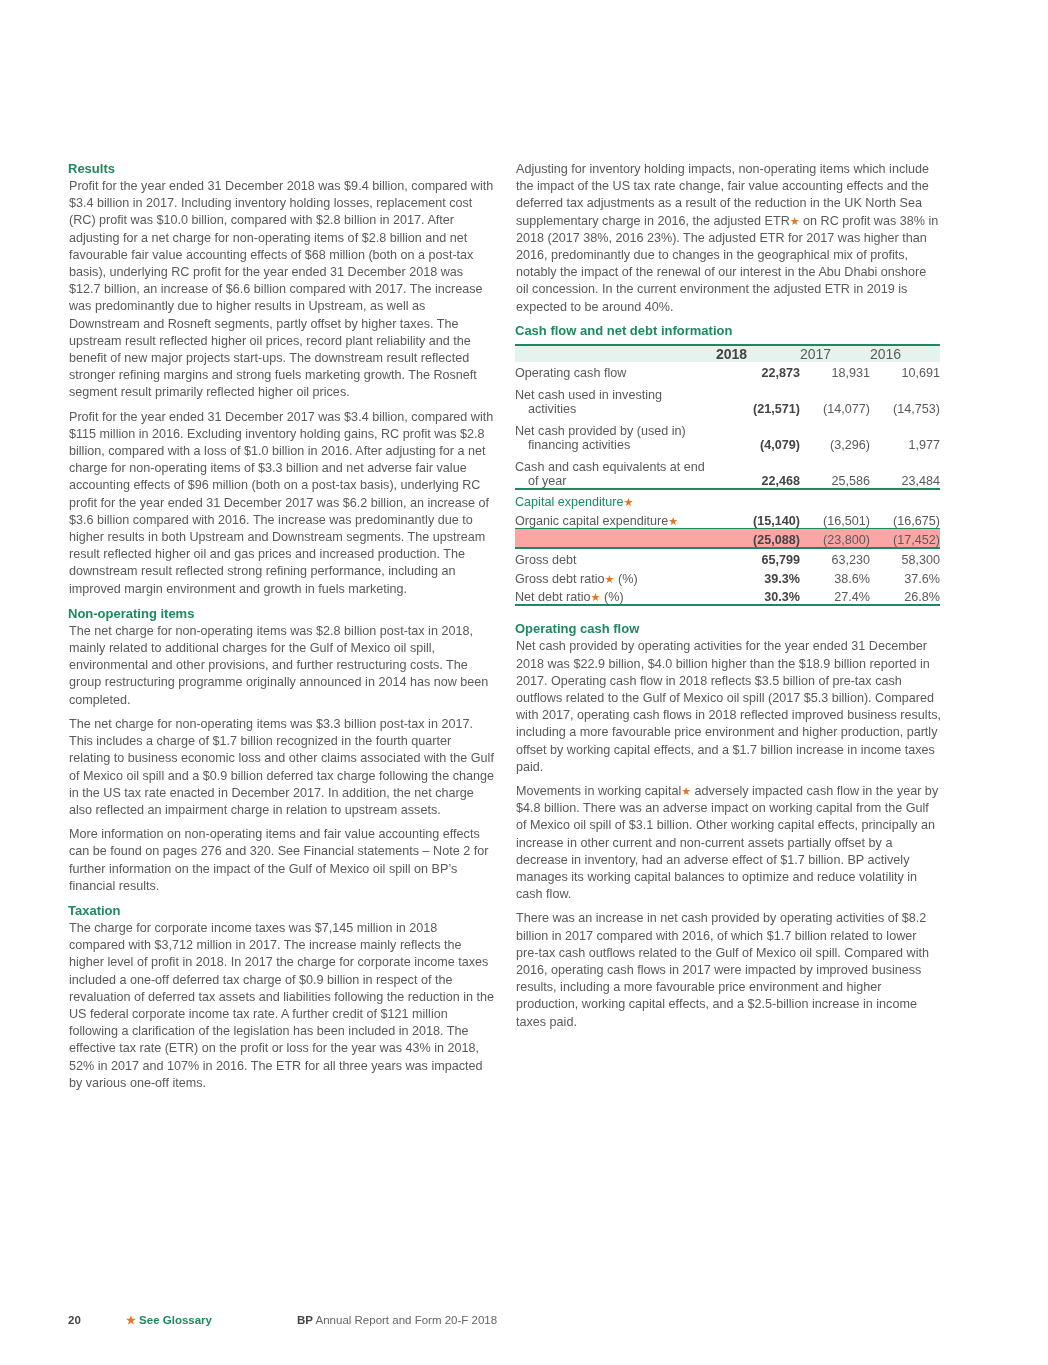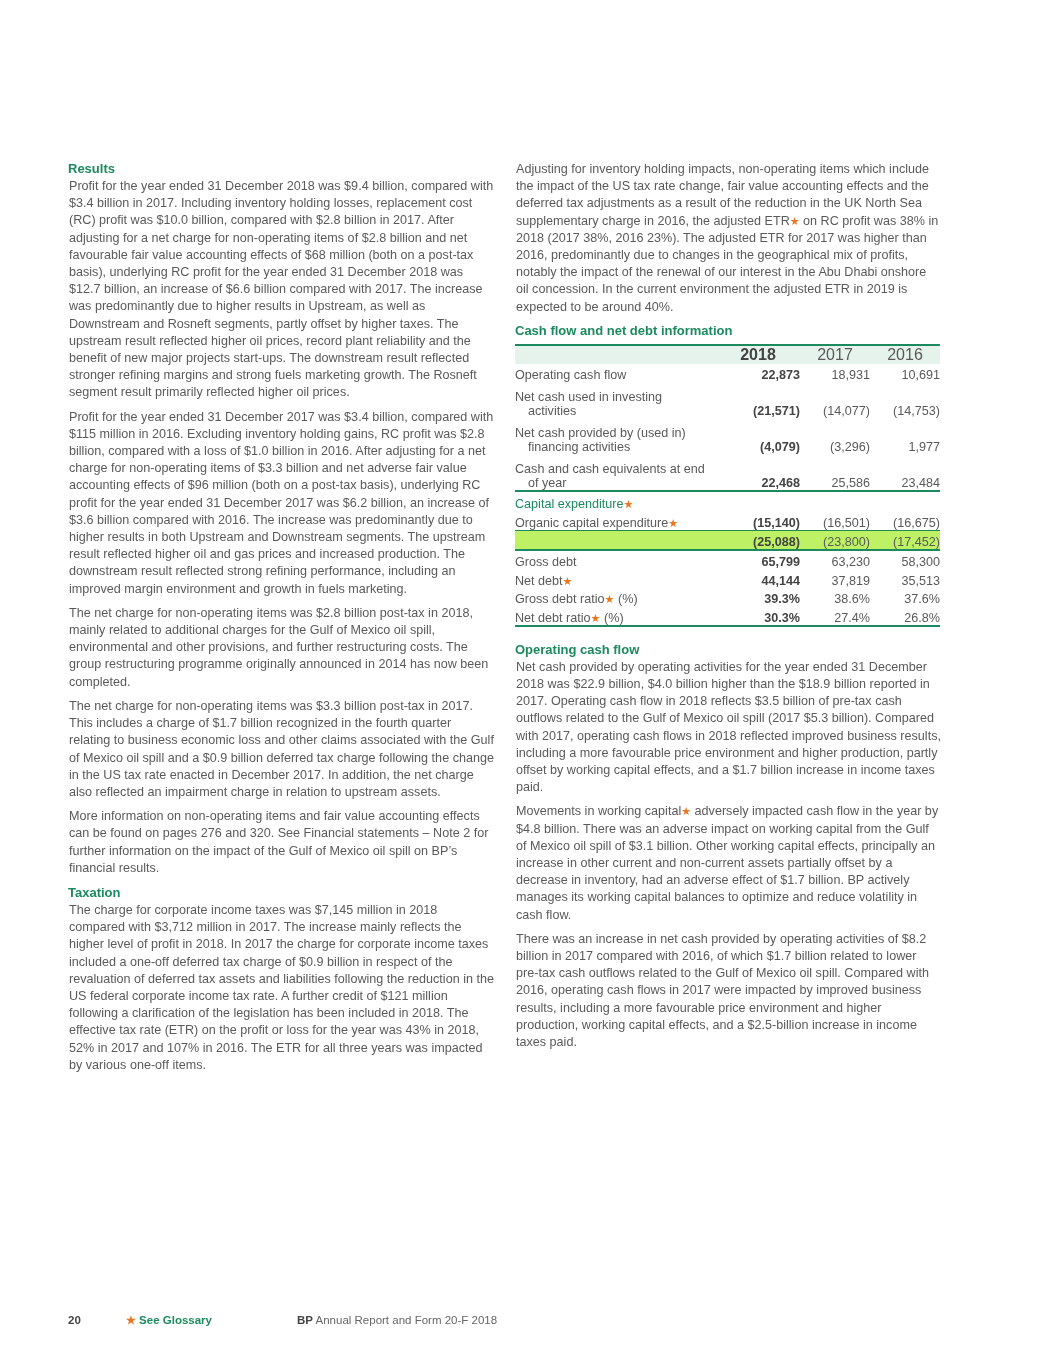--- a/index.html
+++ b/index.html
@@ -19,46 +19,47 @@
     p + p { margin-top: 7px; }
     .gap-heading { margin-top: 7px; }
     .star { color: #e87722; font-size: 11px; }
 
     
     .table-block { margin-top: 6px; }
     table { border-collapse: collapse; width: 425px; font-size: 12.6px; color: #5a5a5a; }
     td { padding: 0; vertical-align: bottom; }
     .t-top { border-top: 2px solid #1c8a5e; }
     .unit-row td { font-size: 10px; text-align: right; height: 14px; color: #666; }
-    .hdr-row td { background: #e6f2ec; border-top: 2px solid #1c8a5e; font-size: 16px; height: 14px; text-align: center; }
+    .hdr-row td { background: #e6f2ec; border-top: 2px solid #1c8a5e; font-size: 14px; height: 14px; text-align: left; }
     .hdr-row td.y18 { font-weight: bold; color: #444; }
     .num { text-align: right; width: 70px; }
     .num.c18 { width: 84px; font-weight: bold; color: #444; }
     .lbl { text-align: left; }
     .r1 td { height: 18.5px; }
     .r2 td { height: 36px; }
     .indent { padding-left: 13px; display: block; }
     .bottom-rule td { border-bottom: 2px solid #1c8a5e; }
     .subhead td { color: #1c8a5e; height: 19px; border-top: 2px solid #1c8a5e; }
-    .total-row td { background: #bef264; border-top: 1px solid #1c8a5e; border-bottom: 2px solid #1c8a5e; height: 18px; }
+    .total-row td { background: #fca5a5; border-top: 1px solid #1c8a5e; border-bottom: 2px solid #1c8a5e; height: 18px; }
 
     .footer { position: absolute; top: 1314px; left: 68px; font-size: 11.5px; width: 500px; }
     .f-page { position: absolute; left: 0; font-weight: bold; color: #444; }
     .f-gloss { position: absolute; left: 58px; font-weight: bold; color: #1c8a5e; }
     .f-title { position: absolute; left: 229px; color: #666; white-space: nowrap; }
     .f-title b { color: #444; }
   </style>
 </head>
 <body>
 
 <div class="col col-left">
   <h3 class="heading">Results</h3>
   <p>Profit for the year ended 31 December 2018 was $9.4 billion, compared with $3.4 billion in 2017. Including inventory holding losses, replacement cost (RC) profit was $10.0 billion, compared with $2.8 billion in 2017. After adjusting for a net charge for non-operating items of $2.8 billion and net favourable fair value accounting effects of $68 million (both on a post-tax basis), underlying RC profit for the year ended 31 December 2018 was $12.7 billion, an increase of $6.6 billion compared with 2017. The increase was predominantly due to higher results in Upstream, as well as Downstream and Rosneft segments, partly offset by higher taxes. The upstream result reflected higher oil prices, record plant reliability and the benefit of new major projects start-ups. The downstream result reflected stronger refining margins and strong fuels marketing growth. The Rosneft segment result primarily reflected higher oil prices.</p>
   <p>Profit for the year ended 31 December 2017 was $3.4 billion, compared with $115 million in 2016. Excluding inventory holding gains, RC profit was $2.8 billion, compared with a loss of $1.0 billion in 2016. After adjusting for a net charge for non-operating items of $3.3 billion and net adverse fair value accounting effects of $96 million (both on a post-tax basis), underlying RC profit for the year ended 31 December 2017 was $6.2 billion, an increase of $3.6 billion compared with 2016. The increase was predominantly due to higher results in both Upstream and Downstream segments. The upstream result reflected higher oil and gas prices and increased production. The downstream result reflected strong refining performance, including an improved margin environment and growth in fuels marketing.</p>
 
+  <h3 class="heading gap-heading">Non-operating items</h3>
   <p>The net charge for non-operating items was $2.8 billion post-tax in 2018, mainly related to additional charges for the Gulf of Mexico oil spill, environmental and other provisions, and further restructuring costs. The group restructuring programme originally announced in 2014 has now been completed.</p>
   <p>The net charge for non-operating items was $3.3 billion post-tax in 2017. This includes a charge of $1.7 billion recognized in the fourth quarter relating to business economic loss and other claims associated with the Gulf of Mexico oil spill and a $0.9 billion deferred tax charge following the change in the US tax rate enacted in December 2017. In addition, the net charge also reflected an impairment charge in relation to upstream assets.</p>
   <p>More information on non-operating items and fair value accounting effects can be found on pages 276 and 320. See Financial statements – Note 2 for further information on the impact of the Gulf of Mexico oil spill on BP’s financial results.</p>
 
   <h3 class="heading gap-heading">Taxation</h3>
   <p>The charge for corporate income taxes was $7,145 million in 2018 compared with $3,712 million in 2017. The increase mainly reflects the higher level of profit in 2018. In 2017 the charge for corporate income taxes included a one-off deferred tax charge of $0.9 billion in respect of the revaluation of deferred tax assets and liabilities following the reduction in the US federal corporate income tax rate. A further credit of $121 million following a clarification of the legislation has been included in 2018. The effective tax rate (ETR) on the profit or loss for the year was 43% in 2018, 52% in 2017 and 107% in 2016. The ETR for all three years was impacted by various one-off items.</p>
 </div>
 
 <div class="col col-right">
   <p><span>Adjusting for inventory holding impacts, non-operating items which include the impact of the US tax rate change, fair value accounting effects and the deferred tax adjustments as a result of the reduction in the UK North Sea supplementary charge in 2016, the adjusted ETR</span><span class="star">★</span><span> on RC profit was 38% in 2018 (2017 38%, 2016 23%). The adjusted ETR for 2017 was higher than 2016, predominantly due to changes in the geographical mix of profits, notably the impact of the renewal of our interest in the Abu Dhabi onshore oil concession. In the current environment the adjusted ETR in 2019 is expected to be around 40%.</span></p>
@@ -133,26 +134,20 @@
       </tr>
       </tbody>
         <tbody id="debt-rows">
           <tr class="r1">
             <td class="lbl"><span>Gross debt</span></td>
             <td class="num c18">65,799</td>
             <td class="num">63,230</td>
             <td class="num">58,300</td>
           </tr>
           <tr class="r1">
-            <td class="lbl"><span>Net debt</span><span class="star">★</span></td>
-            <td class="num c18">44,144</td>
-            <td class="num">37,819</td>
-            <td class="num">35,513</td>
-          </tr>
-          <tr class="r1">
             <td class="lbl"><span>Gross debt ratio</span><span class="star">★</span><span> (%)</span></td>
             <td class="num c18">39.3%</td>
             <td class="num">38.6%</td>
             <td class="num">37.6%</td>
           </tr>
           <tr class="r1 bottom-rule">
             <td class="lbl"><span>Net debt ratio</span><span class="star">★</span><span> (%)</span></td>
             <td class="num c18">30.3%</td>
             <td class="num">27.4%</td>
             <td class="num">26.8%</td>

